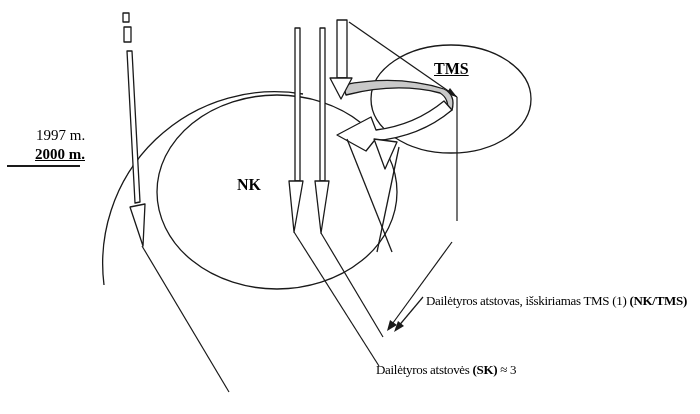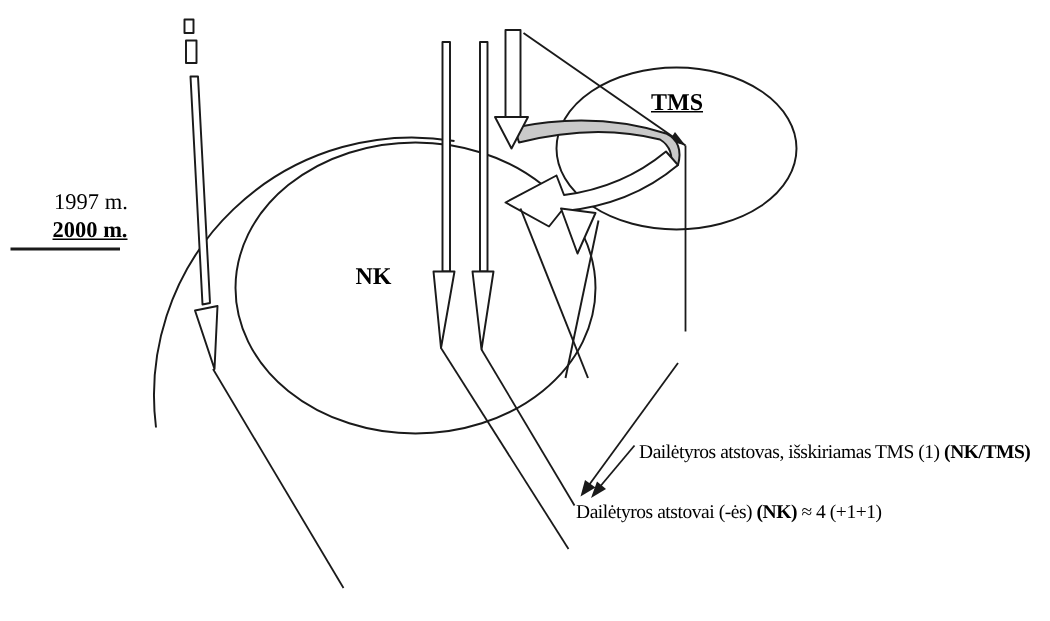--- a/index.html
+++ b/index.html
@@ -78,19 +78,19 @@
   <div class="label legend b" style="left:15px;top:145px;text-decoration:underline;">2000 m.</div>
 
   <div class="label setname" style="left:205px;top:175px;margin-left:32px;">NK</div>
   <div class="label setname" style="left:434px;top:59px;text-decoration:underline;">TMS</div>
 
 
   <div class="label" style="left:426px;top:293px;text-align:right;">
     <span>Dailėtyros atstovas, išskiriamas TMS (1) </span><span class="b">(NK/TMS)</span><span></span>
   </div>
 
-  <div class="label" style="left:384px;top:333px;">
-    <span>Dailėtyros atstovai (-ės) </span><span class="b">(NK)</span><span> ≈ 4 (+1+1)</span>
+
+  <div class="label" style="left:376px;top:362px;">
+    <span>Dailėtyros atstovės </span><span class="b">(SK)</span><span> ≈ 3</span>
   </div>
-
 
 
 </div>
 
 </body></html>

